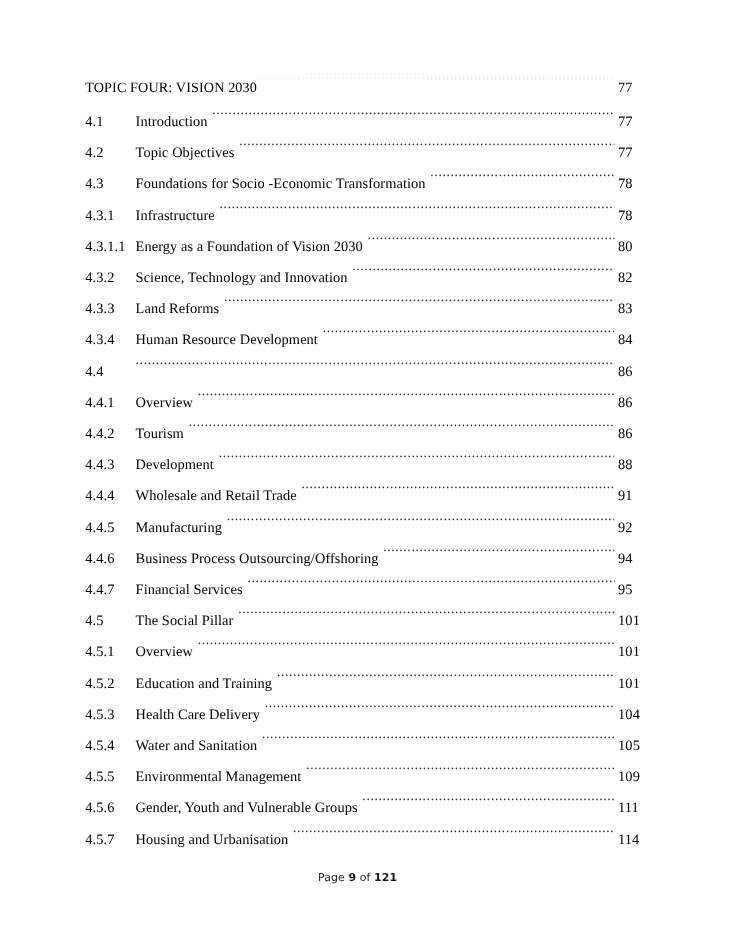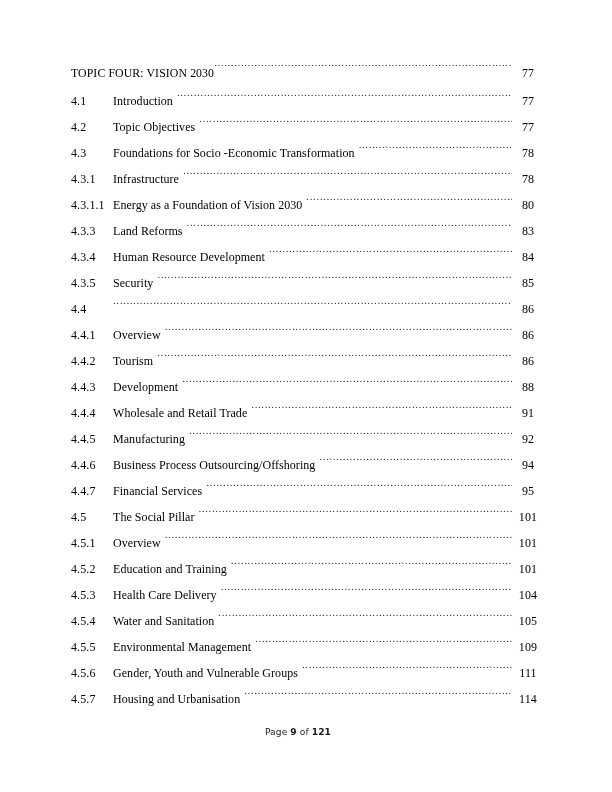--- a/index.html
+++ b/index.html
@@ -64,21 +64,21 @@
     left: 0;
     bottom: 0;
     white-space: nowrap;
     letter-spacing: 0.55px;
     font-size: 11.2px;
     color: #2a2a2a;
   }
   .pageno {
     flex: 0 0 auto;
     width: 26px;
-    text-align: center;
+    text-align: left;
     padding-left: 3px;
     letter-spacing: 0.1px;
   }
   .footer {
     position: absolute;
     left: 0;
     right: 16px;
     top: 727px;
     text-align: center;
     font-family: "DejaVu Sans", "Liberation Sans", sans-serif;
@@ -128,36 +128,36 @@
           <span class="leader"></span>
           <span class="pageno">78</span>
         </div>
         <div class="toc-row">
           <span class="num">4.3.1.1</span>
           <span class="label">Energy as a Foundation of Vision 2030</span>
           <span class="leader"></span>
           <span class="pageno">80</span>
         </div>
         <div class="toc-row">
+          <span class="num">4.3.2</span>
+          <span class="label">Science, Technology and Innovation</span>
+          <span class="leader"></span>
+          <span class="pageno">82</span>
+        </div>
+        <div class="toc-row">
           <span class="num">4.3.3</span>
           <span class="label">Land Reforms</span>
           <span class="leader"></span>
           <span class="pageno">83</span>
         </div>
         <div class="toc-row">
           <span class="num">4.3.4</span>
           <span class="label">Human Resource Development</span>
           <span class="leader"></span>
           <span class="pageno">84</span>
-        </div>
-        <div class="toc-row">
-          <span class="num">4.3.5</span>
-          <span class="label">Security</span>
-          <span class="leader"></span>
-          <span class="pageno">85</span>
         </div>
         <div class="toc-row">
           <span class="num">4.4</span>
           <span class="leader"></span>
           <span class="pageno">86</span>
         </div>
         <div class="toc-row">
           <span class="num">4.4.1</span>
           <span class="label">Overview</span>
           <span class="leader"></span>

